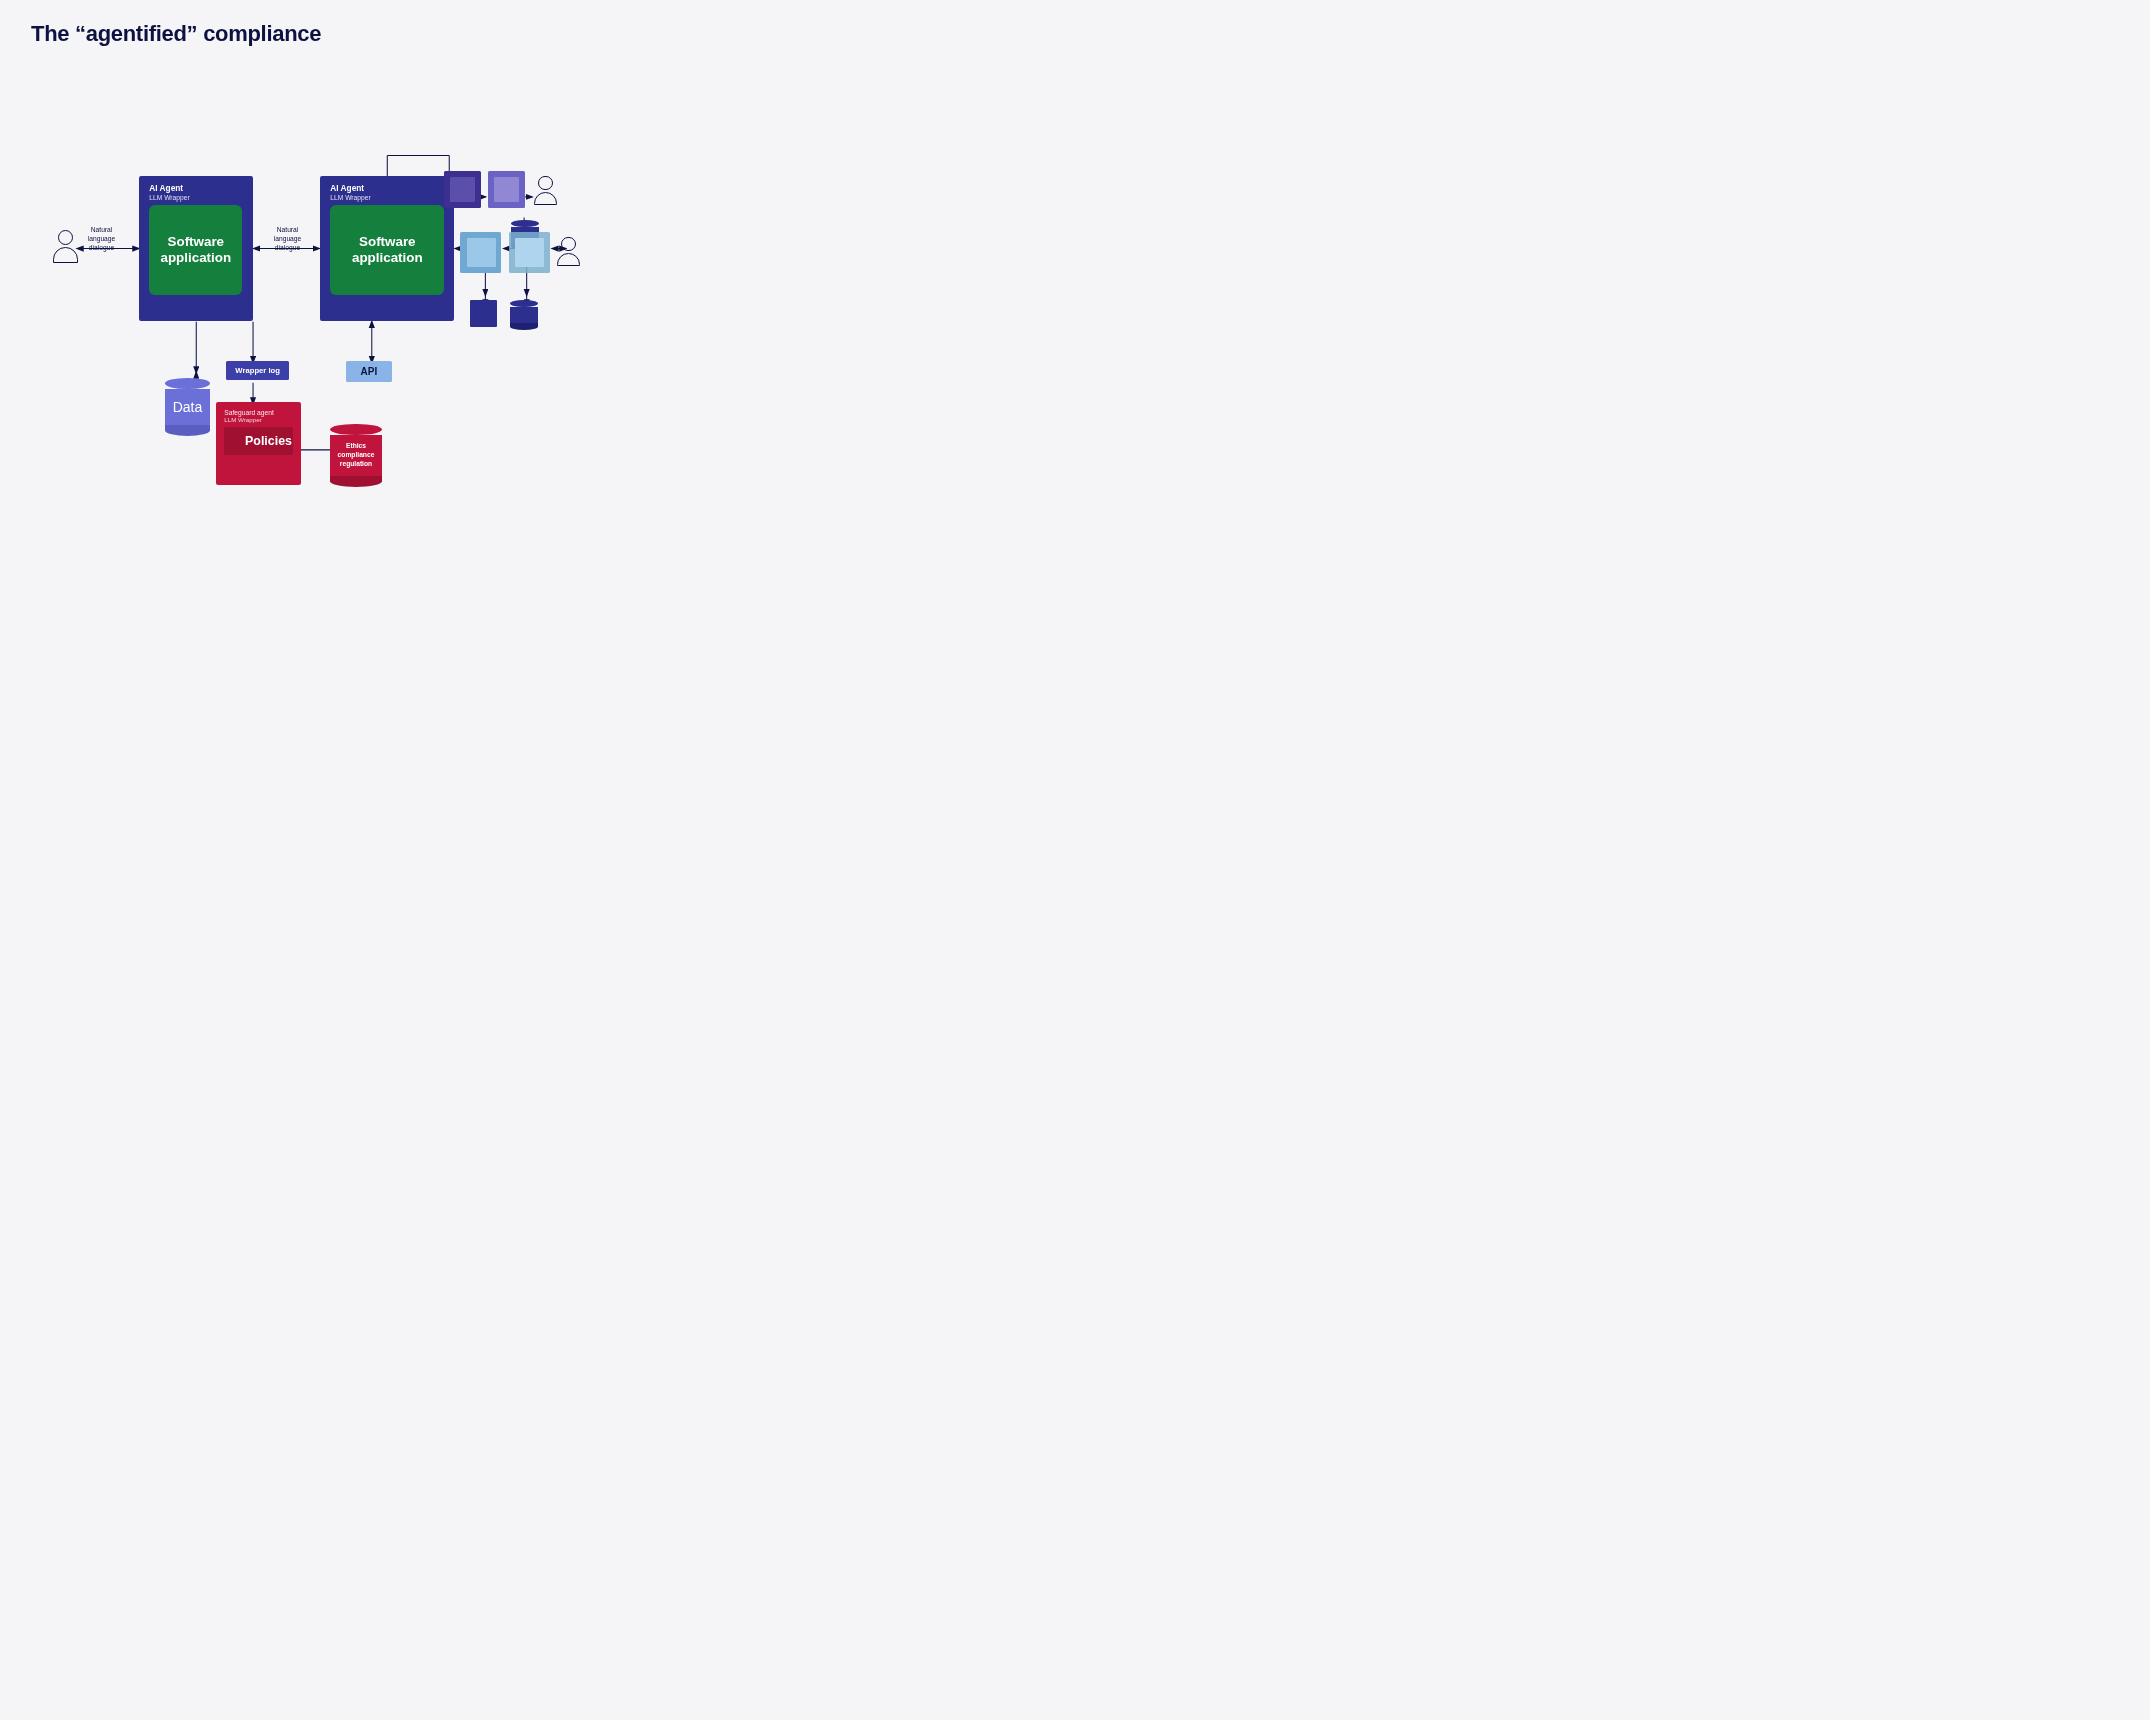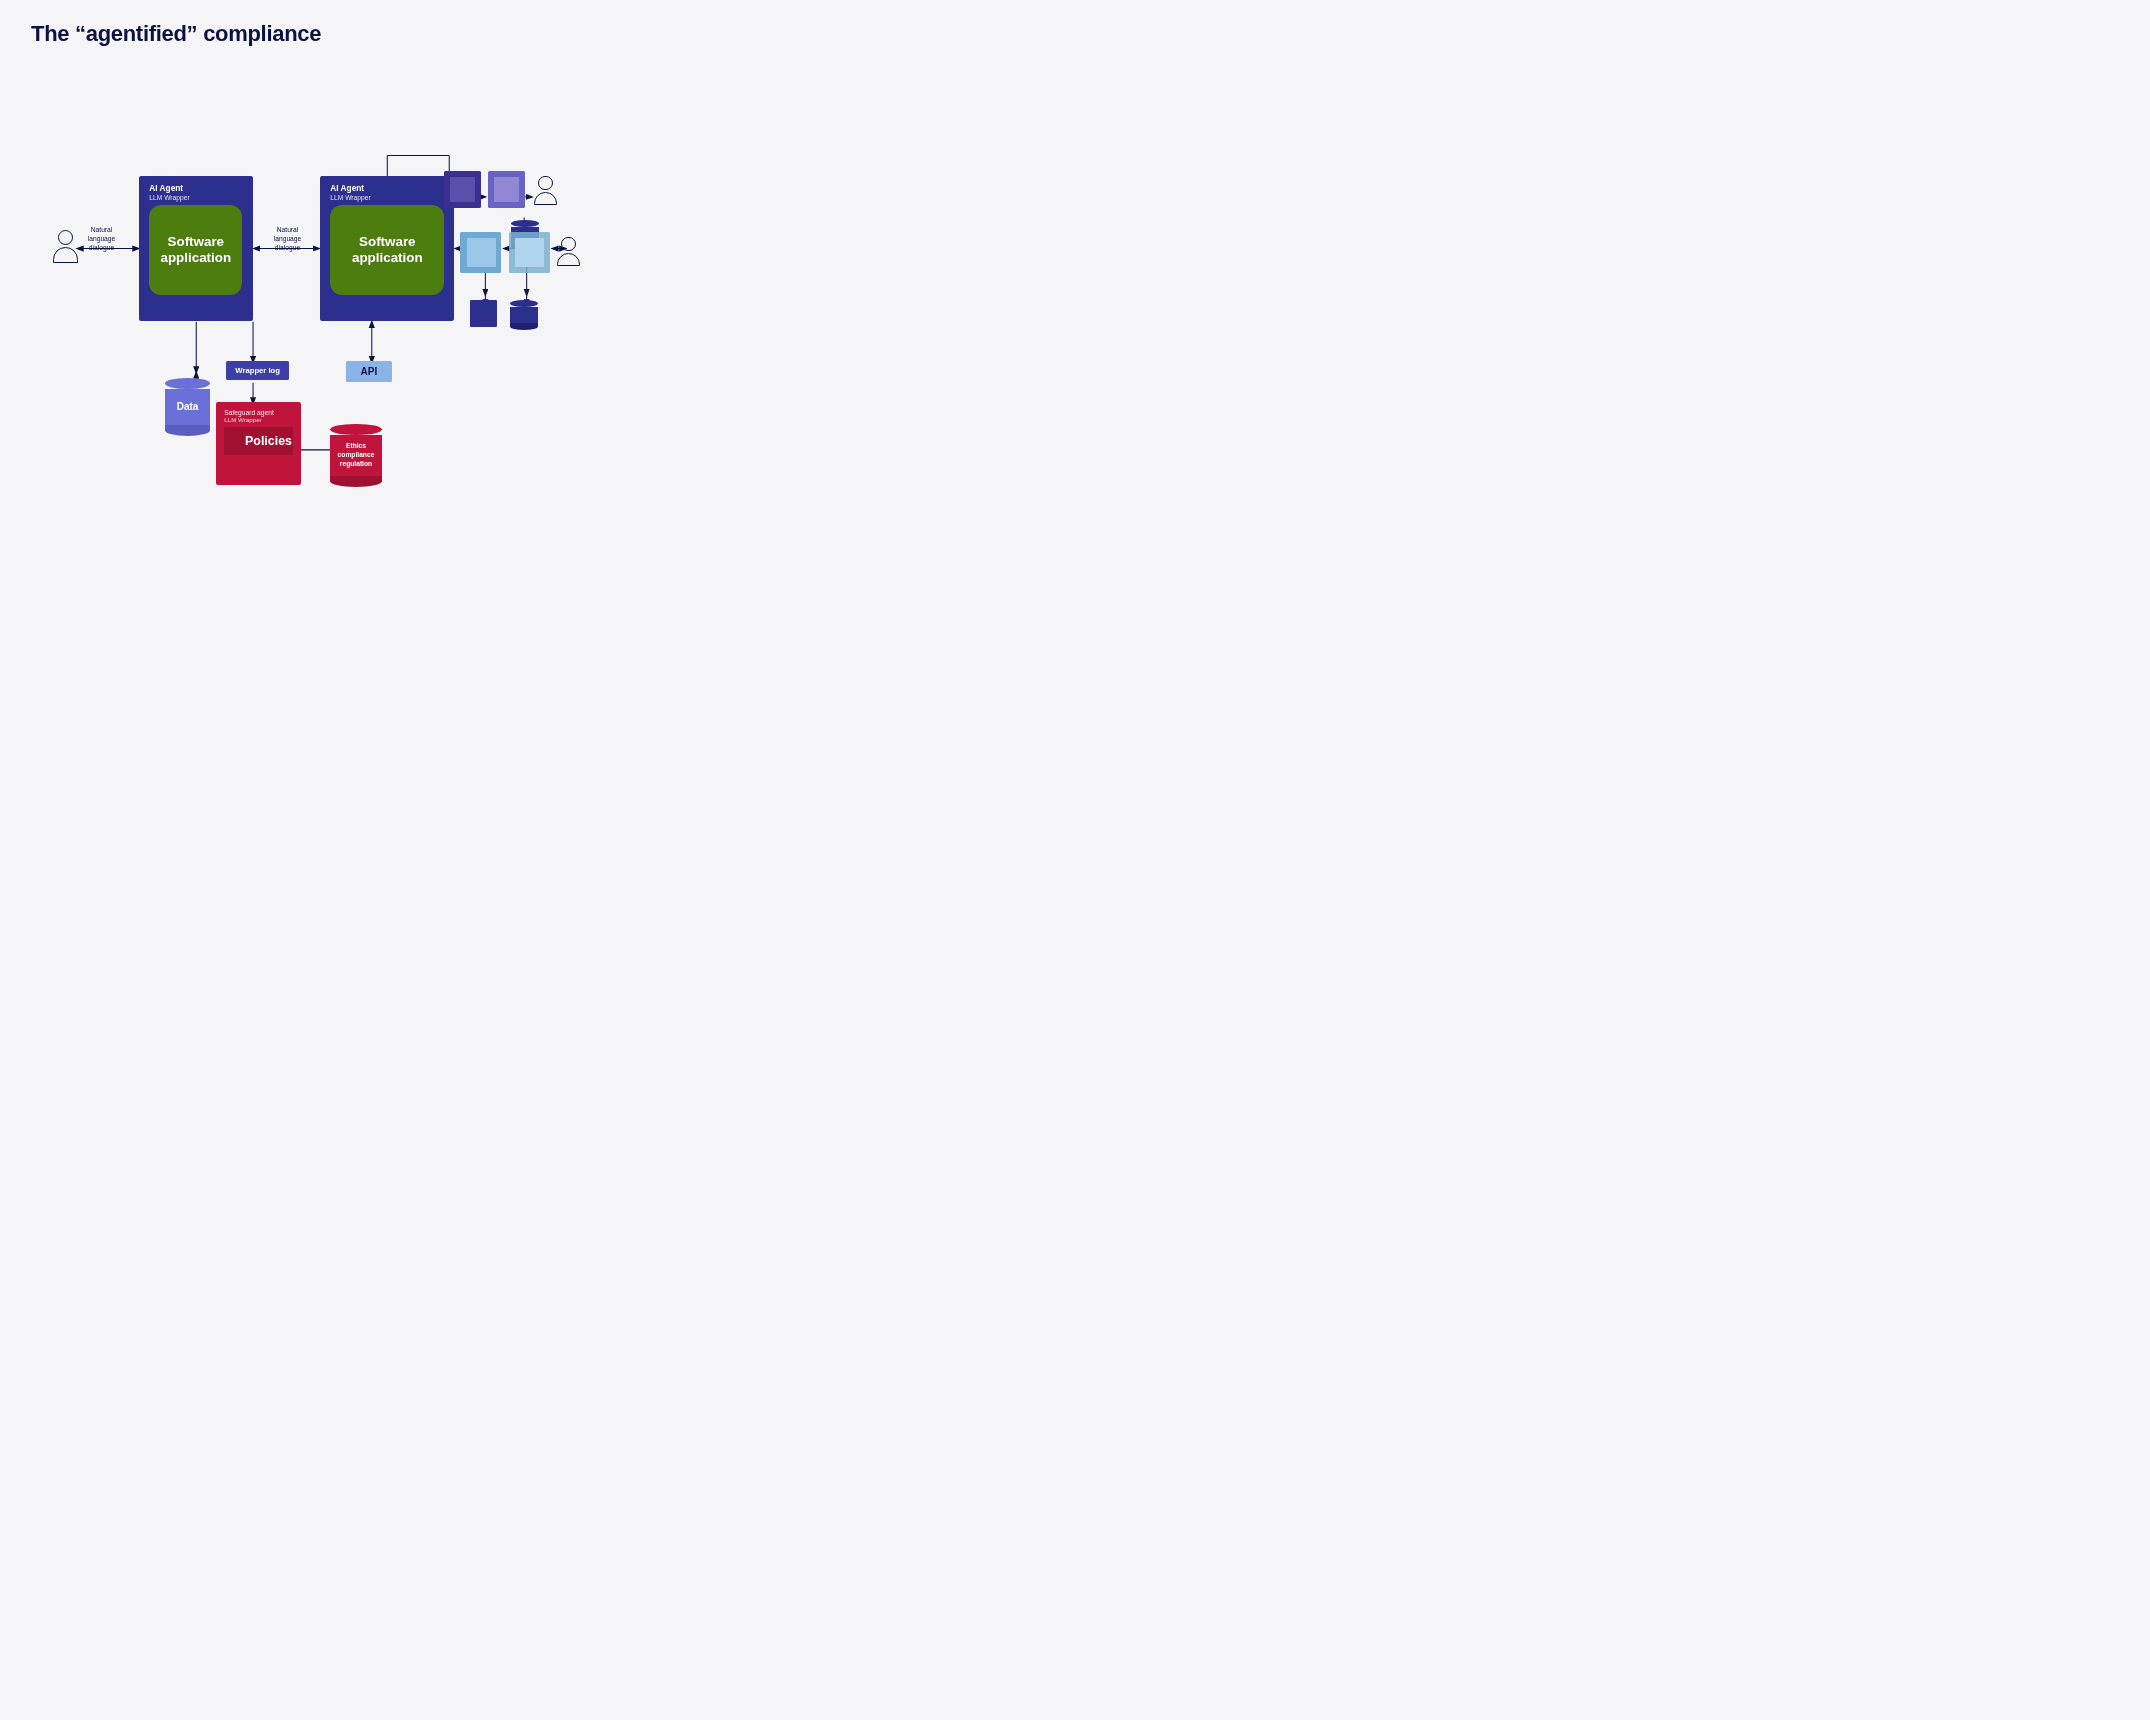--- a/index.html
+++ b/index.html
@@ -43,22 +43,22 @@
     }
 
     .agent-subtitle {
       font-size: 6.7px;
       font-weight: 400;
       color: rgba(255,255,255,0.85);
       margin-bottom: 4.1px;
     }
 
     .software-inner {
-      background: #4d7c0f;
-      border-radius: 12px;
+      background: #15803d;
+      border-radius: 6px;
       display: flex;
       align-items: center;
       justify-content: center;
     }
 
     .software-label {
       font-size: 13.4px;
       font-weight: 800;
       color: white;
       text-align: center;
@@ -304,21 +304,21 @@
     <div class="agent-subtitle">LLM Wrapper</div>
     <div class="software-inner">
       <div class="software-label">Software
 application</div>
     </div>
   </div>
 
   <div class="cylinder" style="left:134px; top:305px;">
     <div class="cyl-top" style="background:#6b6fd8; border-radius:50%; height:11.4px; width:45px;"></div>
     <div style="background:#6b6fd8; width:45px; height:36px; display:flex; align-items:center; justify-content:center;">
-      <span style="color:white; font-size:10px; font-weight:700;">Data</span>
+      <span style="color:white; font-size:14px; font-weight:400;">Data</span>
     </div>
     <div class="cyl-bottom" style="background:#5a5ec0; border-radius: 0 0 50% 50%; height:11.4px; width:45px;"></div>
   </div>
 
   <div class="label-box" style="left:195px; top:288px; font-size:7.7px;">Wrapper log</div>
 
   <div class="api-box" style="left:315px; top:288px;">API</div>
 
   <div class="safeguard-box" style="left:185px; top:329px; width:85px; height:83px;">
     <div class="safeguard-title">Safeguard agent</div>

